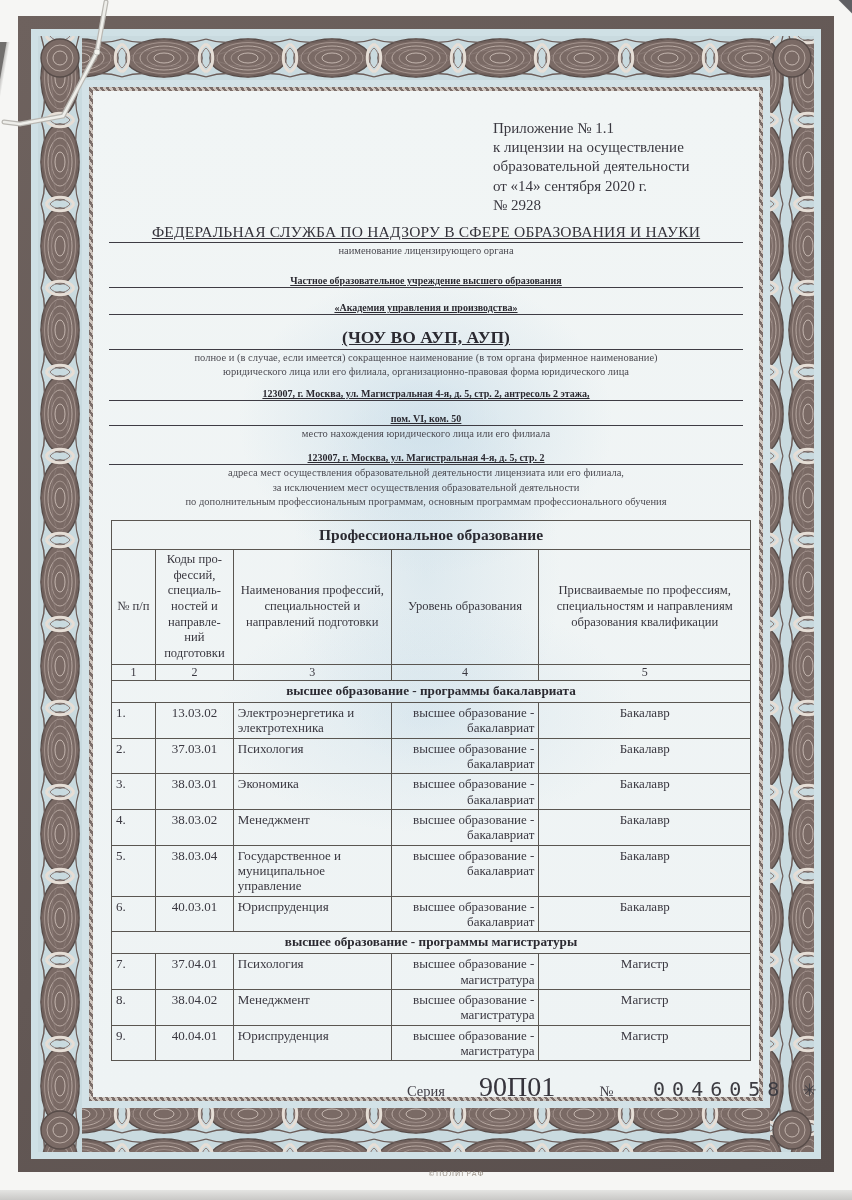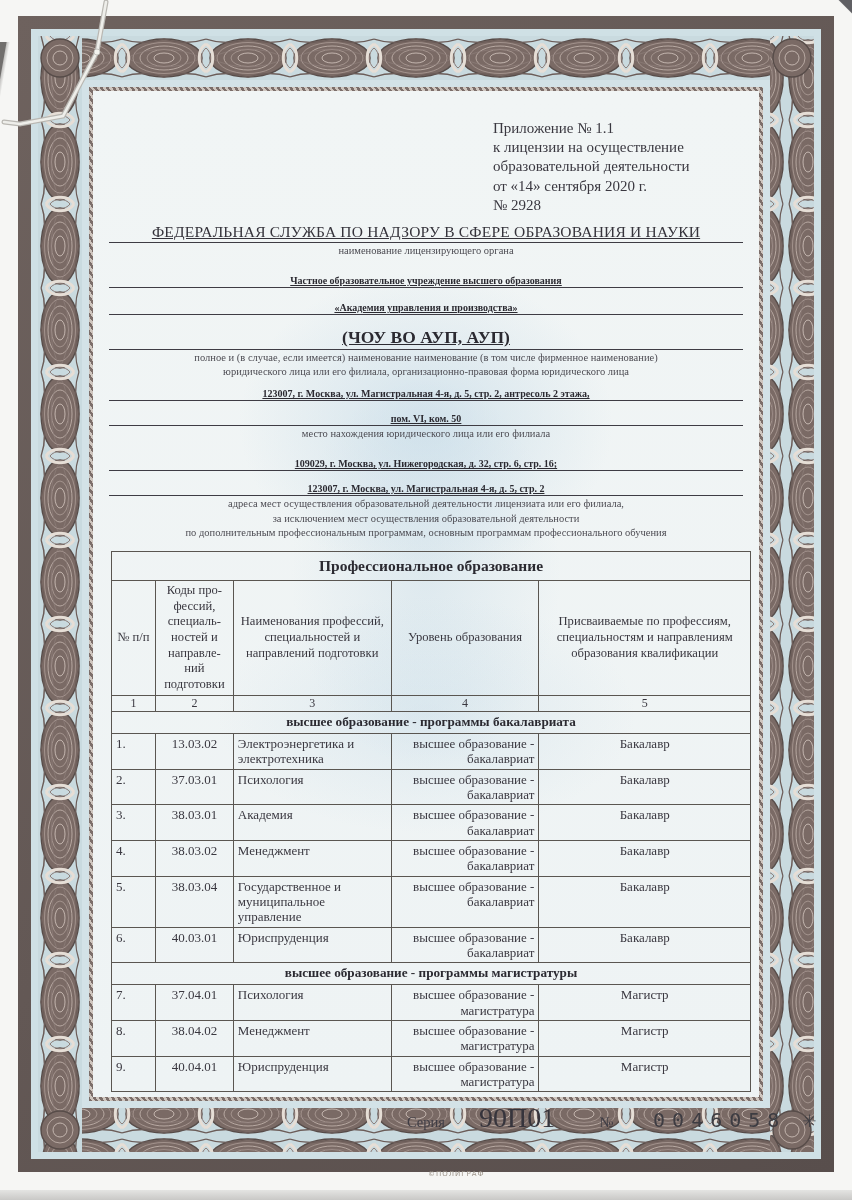--- a/index.html
+++ b/index.html
@@ -155,28 +155,27 @@
     <div>от «14»  сентября  2020 г.</div>
     <div>№ 2928</div>
   </div>
 
   <div class="field authority gap8">ФЕДЕРАЛЬНАЯ СЛУЖБА ПО НАДЗОРУ В СФЕРЕ ОБРАЗОВАНИЯ И НАУКИ</div>
   <div class="caption">наименование лицензирующего органа</div>
 
   <div class="field v-bold gap18">Частное образовательное учреждение высшего образования</div>
   <div class="field v-bold gap14">«Академия управления и производства»</div>
   <div class="field v-big gap12">(ЧОУ ВО АУП, АУП)</div>
-  <div class="caption">полное и (в случае, если имеется) наименование наименование (в том числе фирменное наименование)</div>
+  <div class="caption">полное и (в случае, если имеется) сокращенное наименование (в том органа фирменное наименование)</div>
   <div class="caption">юридического лица или его филиала, организационно-правовая форма юридического лица</div>
 
   <div class="field v-bold gap10">123007, г. Москва, ул. Магистральная 4-я, д. 5, стр. 2, антресоль 2 этажа,</div>
   <div class="field v-bold gap12">пом. VI, ком. 50</div>
   <div class="caption">место нахождения юридического лица или его филиала</div>
 
-  <div class="field v-bold gap18">109029, г. Москва, ул. Нижегородская, д. 32, стр. 6, стр. 16;</div>
   <div class="field v-bold gap12">123007, г. Москва, ул. Магистральная 4-я, д. 5, стр. 2</div>
   <div class="caption">адреса мест осуществления образовательной деятельности лицензиата или его филиала,</div>
   <div class="caption">за исключением мест осуществления образовательной деятельности</div>
   <div class="caption">по дополнительным профессиональным программам, основным программам профессионального обучения</div>
 
   <table class="lic">
     <colgroup>
         <col style="width:44px">
         <col style="width:78px">
         <col style="width:158px">
@@ -214,21 +213,21 @@
     <tr>
       <td class="c1">2.</td>
       <td class="c2">37.03.01</td>
       <td class="c3">Психология</td>
       <td class="c4">высшее образование - бакалавриат</td>
       <td class="c5">Бакалавр</td>
     </tr>
     <tr>
       <td class="c1">3.</td>
       <td class="c2">38.03.01</td>
-      <td class="c3">Академия</td>
+      <td class="c3">Экономика</td>
       <td class="c4">высшее образование - бакалавриат</td>
       <td class="c5">Бакалавр</td>
     </tr>
     <tr>
       <td class="c1">4.</td>
       <td class="c2">38.03.02</td>
       <td class="c3">Менеджмент</td>
       <td class="c4">высшее образование - бакалавриат</td>
       <td class="c5">Бакалавр</td>
     </tr>

